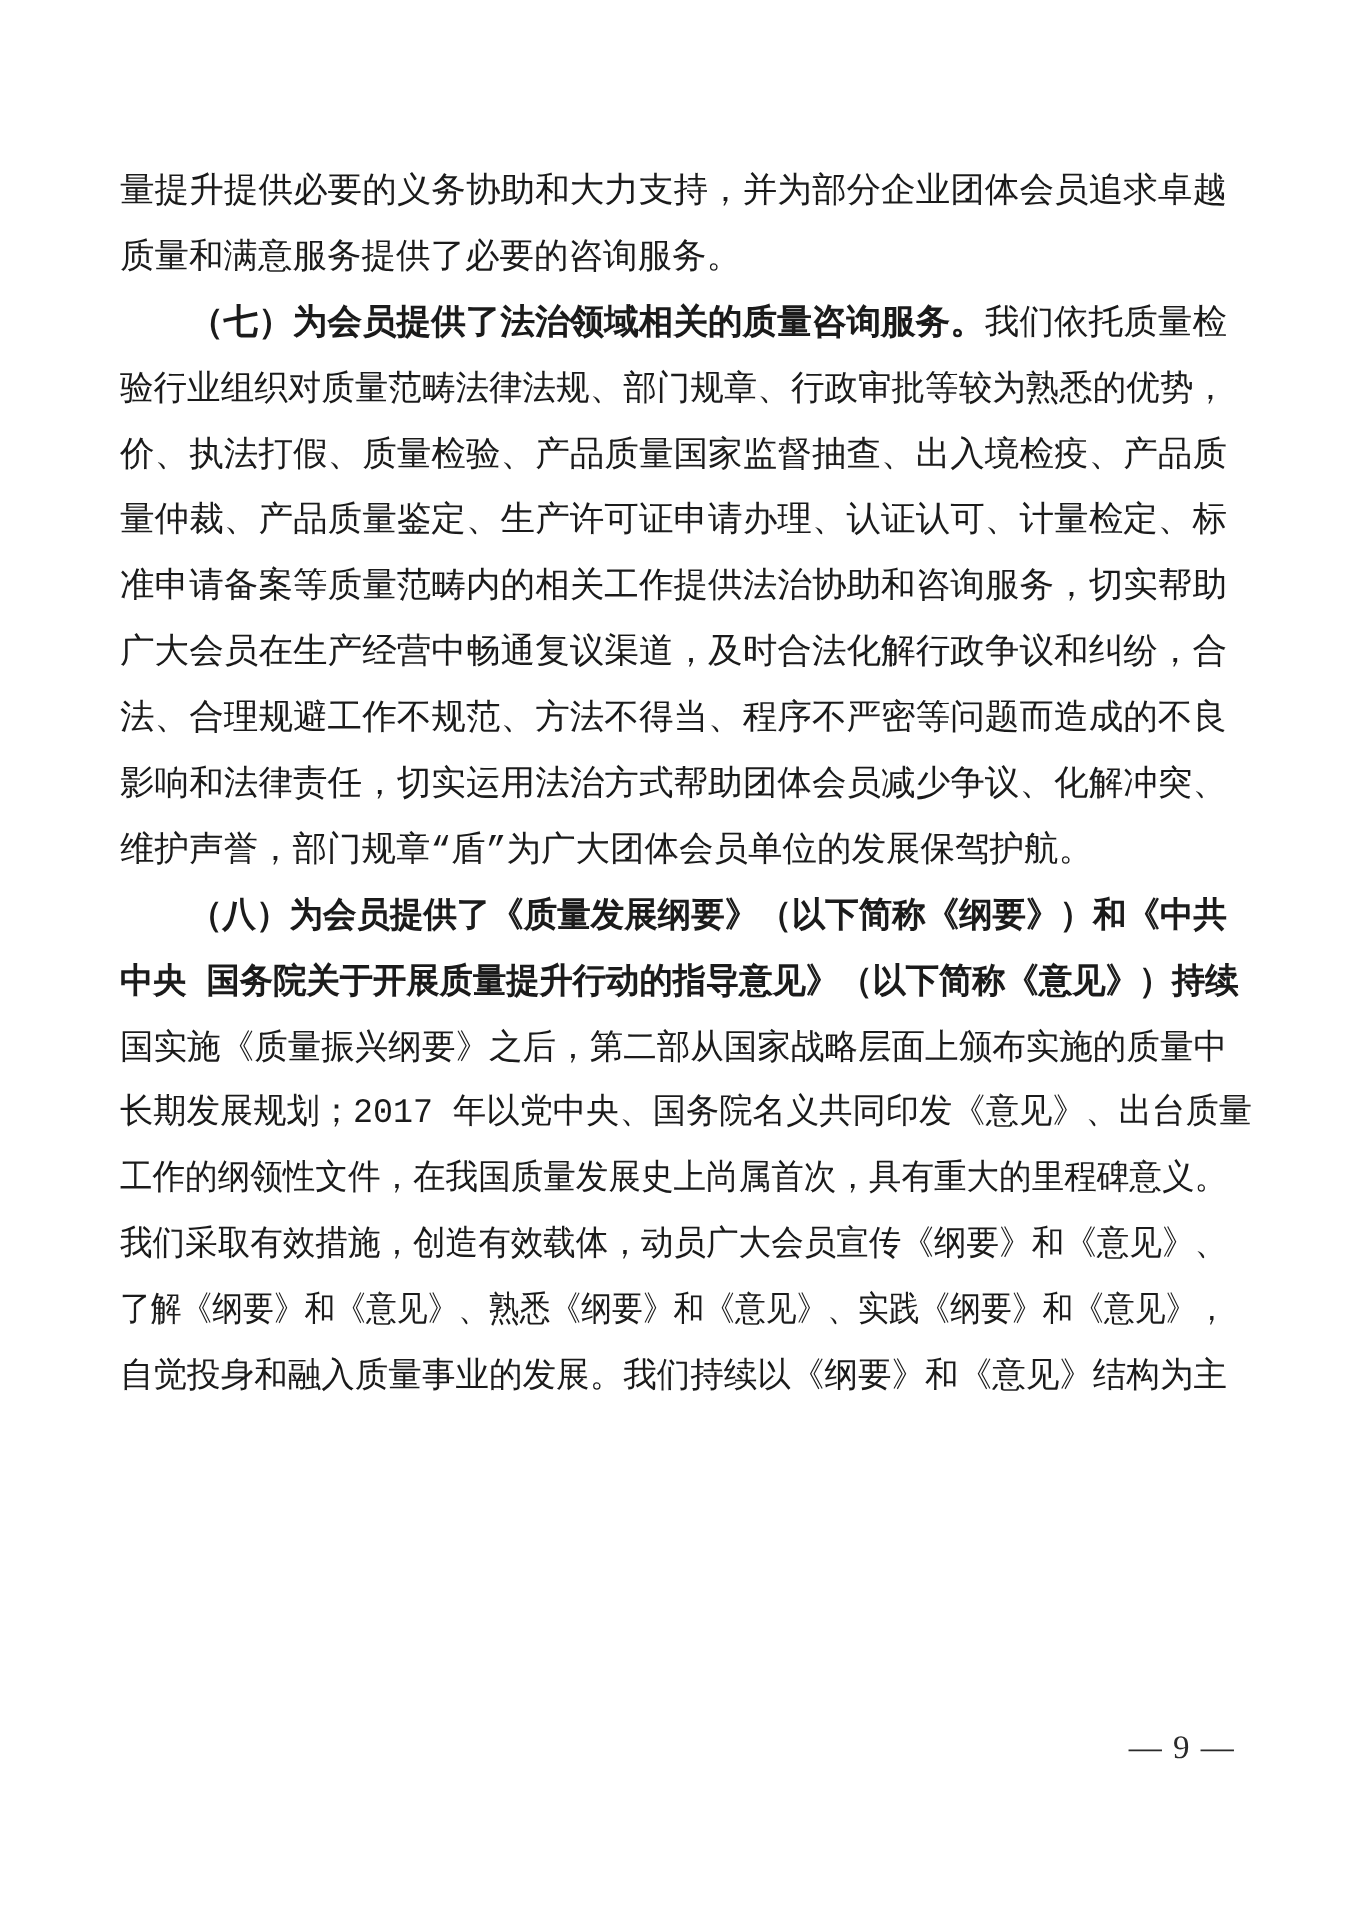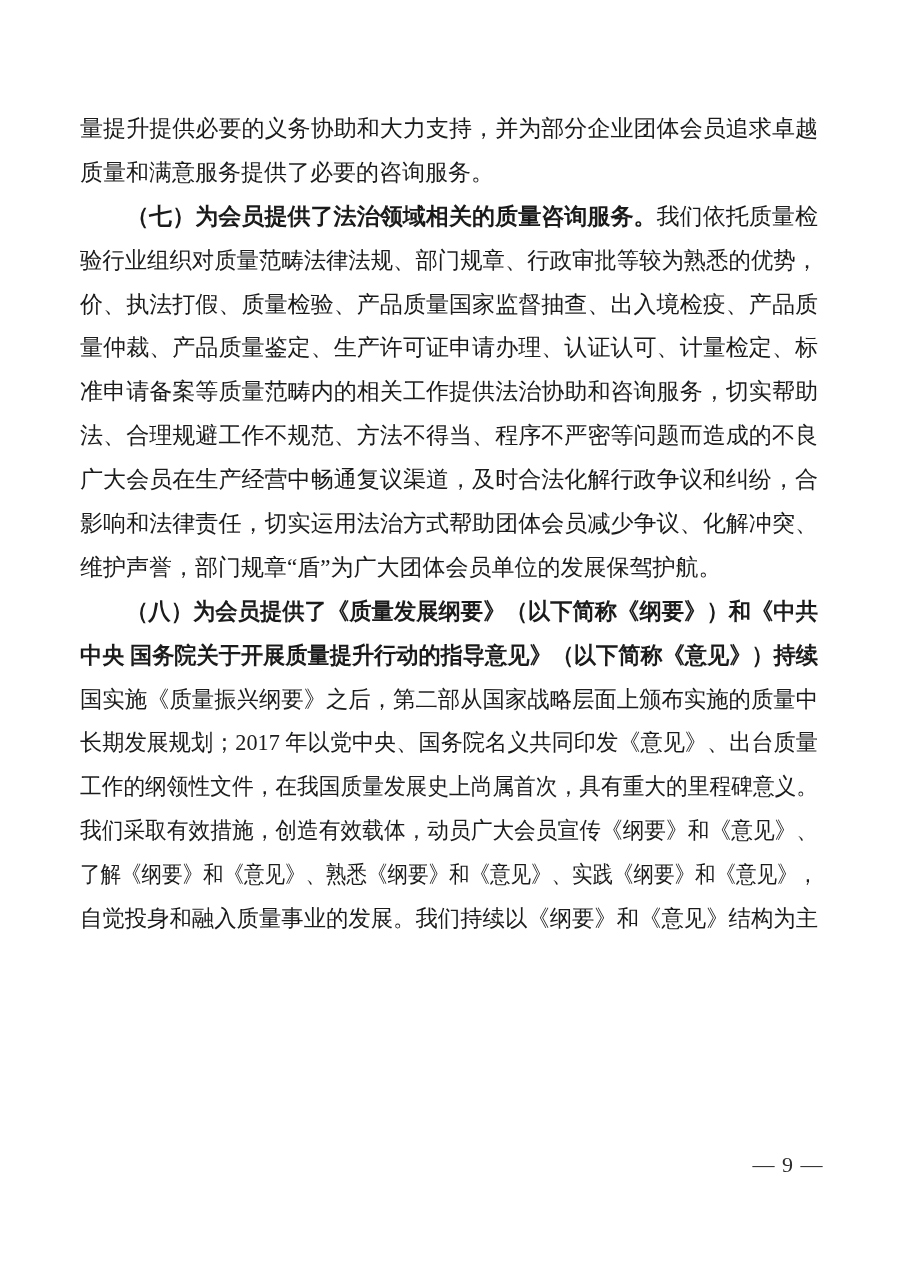--- a/index.html
+++ b/index.html
@@ -23,20 +23,21 @@
     left: 80px;
     top: 107px;
     width: 738px;
     font-size: 23px;
   }
   .line {
     height: 43.9px;
     line-height: 43.9px;
     white-space: nowrap;
     overflow: visible;
+    font-family: Liberation Mono, monospace;
   }
   .line.indent { padding-left: 46px; }
   .line-inner {
     display: inline-block;
     white-space: nowrap;
     transform-origin: left center;
   }
   .run-bold { font-weight: 700; }
   .footer {
     position: absolute;
@@ -55,22 +56,22 @@
 
 <div class="page">
   <div class="doc-body">
       <div class="line"><span class="line-inner" style="transform: scaleX(1.00272);"><span class="run">量提升提供必要的义务协助和大力支持，并为部分企业团体会员追求卓越</span></span></div>
       <div class="line"><span class="line-inner"><span class="run">质量和满意服务提供了必要的咨询服务。</span></span></div>
       <div class="line indent"><span class="line-inner" style="transform: scaleX(1.0029);"><span class="run-bold">（七）为会员提供了法治领域相关的质量咨询服务。</span><span class="run">我们依托质量检</span></span></div>
       <div class="line"><span class="line-inner" style="transform: scaleX(0.972332);"><span class="run">验行业组织对质量范畴法律法规、部门规章、行政审批等较为熟悉的优势，</span></span></div>
       <div class="line"><span class="line-inner" style="transform: scaleX(1.00272);"><span class="run">价、执法打假、质量检验、产品质量国家监督抽查、出入境检疫、产品质</span></span></div>
       <div class="line"><span class="line-inner" style="transform: scaleX(1.00272);"><span class="run">量仲裁、产品质量鉴定、生产许可证申请办理、认证认可、计量检定、标</span></span></div>
       <div class="line"><span class="line-inner" style="transform: scaleX(1.00272);"><span class="run">准申请备案等质量范畴内的相关工作提供法治协助和咨询服务，切实帮助</span></span></div>
+      <div class="line"><span class="line-inner" style="transform: scaleX(1.00272);"><span class="run">广大会员在生产经营中畅通复议渠道，及时合法化解行政争议和纠纷，合</span></span></div>
       <div class="line"><span class="line-inner" style="transform: scaleX(1.00272);"><span class="run">法、合理规避工作不规范、方法不得当、程序不严密等问题而造成的不良</span></span></div>
-      <div class="line"><span class="line-inner" style="transform: scaleX(1.00272);"><span class="run">广大会员在生产经营中畅通复议渠道，及时合法化解行政争议和纠纷，合</span></span></div>
       <div class="line"><span class="line-inner" style="transform: scaleX(1.00272);"><span class="run">影响和法律责任，切实运用法治方式帮助团体会员减少争议、化解冲突、</span></span></div>
       <div class="line"><span class="line-inner"><span class="run">维护声誉，部门规章“盾”为广大团体会员单位的发展保驾护航。</span></span></div>
       <div class="line indent"><span class="line-inner" style="transform: scaleX(0.970547);"><span class="run-bold">（八）为会员提供了《质量发展纲要》（以下简称《纲要》）和《中共</span></span></div>
       <div class="line"><span class="line-inner" style="transform: scaleX(0.965021);"><span class="run-bold">中央 国务院关于开展质量提升行动的指导意见》（以下简称《意见》）持续</span></span></div>
       <div class="line"><span class="line-inner" style="transform: scaleX(0.972332);"><span class="run">国实施《质量振兴纲要》之后，第二部从国家战略层面上颁布实施的质量中</span></span></div>
       <div class="line"><span class="line-inner" style="transform: scaleX(0.965021);"><span class="run">长期发展规划；2017 年以党中央、国务院名义共同印发《意见》、出台质量</span></span></div>
       <div class="line"><span class="line-inner" style="transform: scaleX(0.943734);"><span class="run">工作的纲领性文件，在我国质量发展史上尚属首次，具有重大的里程碑意义。</span></span></div>
       <div class="line"><span class="line-inner" style="transform: scaleX(0.943734);"><span class="run">我们采取有效措施，创造有效载体，动员广大会员宣传《纲要》和《意见》、</span></span></div>
       <div class="line"><span class="line-inner" style="transform: scaleX(0.891304);"><span class="run">了解《纲要》和《意见》、熟悉《纲要》和《意见》、实践《纲要》和《意见》，</span></span></div>
       <div class="line"><span class="line-inner" style="transform: scaleX(0.972332);"><span class="run">自觉投身和融入质量事业的发展。我们持续以《纲要》和《意见》结构为主</span></span></div>

